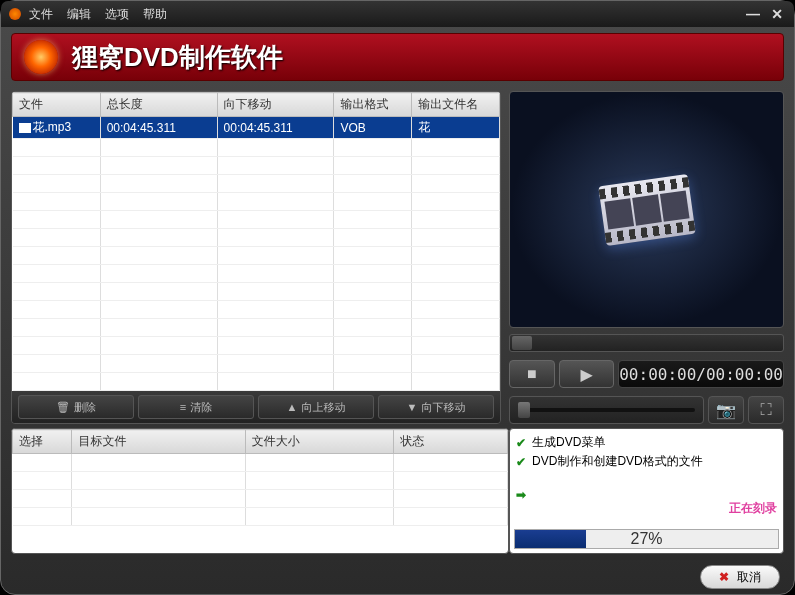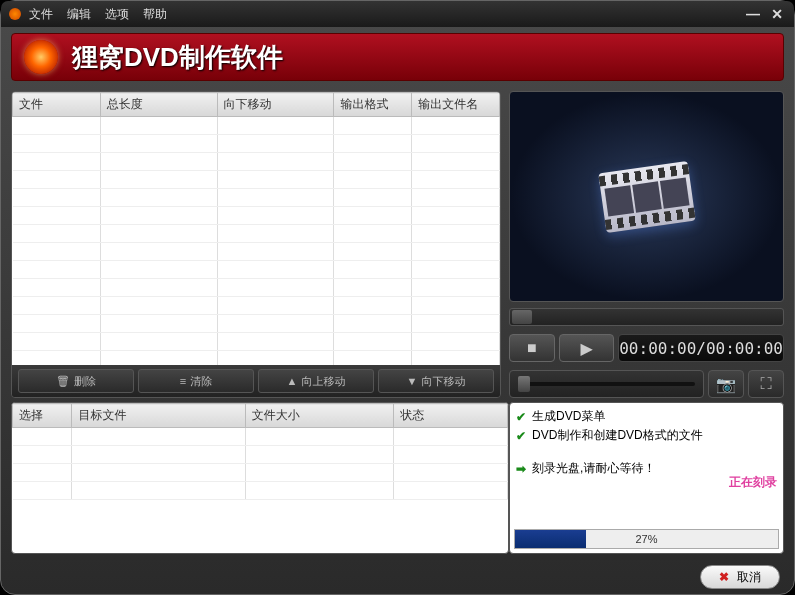--- a/index.html
+++ b/index.html
@@ -36,32 +36,32 @@
 .controls { height: 32px; display: flex; align-items: center; gap: 4px; }
 .ctrl-btn { height: 28px; background: linear-gradient(#555, #333); border: 1px solid #666; border-radius: 4px; display: flex; align-items: center; justify-content: center; color: #ccc; cursor: pointer; }
 .ctrl-stop { width: 48px; }
 .ctrl-play { width: 58px; }
 .time-disp { flex: 1; height: 28px; background: linear-gradient(#1a1a1a, #0a0a0a); border: 1px solid #444; border-radius: 4px; color: #ddd; font-size: 16px; display: flex; align-items: center; justify-content: center; font-family: monospace; }
 .controls2 { height: 28px; display: flex; gap: 4px; }
 .ctrl-slider { flex: 1; background: linear-gradient(#333, #222); border: 1px solid #555; border-radius: 4px; position: relative; }
 .ctrl-slider-track { position: absolute; top: 50%; left: 8px; right: 8px; height: 4px; background: #111; border-radius: 2px; transform: translateY(-50%); }
 .ctrl-knob { position: absolute; left: 8px; top: 50%; width: 12px; height: 16px; background: linear-gradient(#777,#444); border-radius: 2px; transform: translateY(-50%); }
 .ctrl-small { width: 36px; background: linear-gradient(#444,#2a2a2a); border: 1px solid #555; border-radius: 4px; display: flex; align-items: center; justify-content: center; color: #aaa; cursor: pointer; }
-.bottom { height: 152px; margin: 0 10px 6px; display: flex; }
+.bottom { height: 126px; margin: 0 10px 6px; display: flex; }
 .out-table { flex: 1; background: #fff; border: 1px solid #555; border-radius: 4px; overflow: auto; }
 .out-table td { text-align: center; }
 .status-box { width: 275px; background: #fff; border: 1px solid #555; border-radius: 4px; display: flex; flex-direction: column; padding: 4px; font-size: 12px; }
 .status-line { display: flex; align-items: center; gap: 6px; padding: 1px 2px; }
 .chk { color: #1a8a1a; font-weight: bold; }
 .arw { color: #1a8a1a; font-weight: bold; }
 .status-red { color: #e040a0; font-weight: bold; margin-left: auto; margin-top: 28px; }
 .status-spacer { flex: 1; }
 .progress { height: 20px; background: #eee; border: 1px solid #aaa; position: relative; margin-top: 2px; }
 .progress-fill { position: absolute; left: 0; top: 0; bottom: 0; width: 27%; background: linear-gradient(#1a3d91, #0a2d71); }
-.progress-text { position: absolute; inset: 0; display: flex; align-items: center; justify-content: center; color: #333; font-size: 11px; }
+.progress-text { position: absolute; inset: 0; display: flex; align-items: center; justify-content: center; color: #333; font-size: 16px; }
 .footer { height: 34px; display: flex; align-items: center; justify-content: flex-end; padding: 0 14px; }
 .cancel-btn { height: 24px; padding: 0 18px; background: linear-gradient(#fafafa, #d8d8d8); border: 1px solid #888; border-radius: 12px; display: flex; align-items: center; gap: 8px; font-size: 12px; cursor: pointer; }
 .cancel-x { color: #d02020; font-weight: bold; }
 .media-icon { display: inline-block; width: 12px; height: 10px; background: #fff; border: 1px solid #fff; margin-right: 2px; vertical-align: middle; position: relative; }
 tr.selected .media-icon { border-color: #fff; }
 </style>
 </head>
 <body>
 
 <div class="window">
@@ -88,20 +88,27 @@
           <thead>
               <tr>
             <th style="width:18%">文件</th>
             <th style="width:24%">总长度</th>
             <th style="width:24%">向下移动</th>
             <th style="width:16%">输出格式</th>
             <th>输出文件名</th>
           </tr>
             </thead>
           <tbody>
+            <tr class="selected">
+              <td><span class="media-icon"></span><span>花.mp3</span></td>
+              <td>00:04:45.311</td>
+              <td>00:04:45.311</td>
+              <td>VOB</td>
+              <td>花</td>
+            </tr>
             <tr class="empty-row">
                 <td></td>
                 <td></td>
                 <td></td>
                 <td></td>
                 <td></td>
               </tr>
             <tr class="empty-row">
                 <td></td>
                 <td></td>
@@ -296,21 +303,20 @@
       <div class="status-line">
           <span class="chk">✔</span>
           <span>生成DVD菜单</span>
         </div>
       <div class="status-line">
           <span class="chk">✔</span>
           <span>DVD制作和创建DVD格式的文件</span>
         </div>
       <div class="status-line">
           <span class="arw">➡</span>
-          <span>刻录光盘,请耐心等待！</span>
           <span class="status-red">正在刻录</span>
         </div>
       <div class="status-spacer"></div>
       <div class="progress">
         <div class="progress-fill"></div>
         <div class="progress-text">27%</div>
       </div>
     </div>
   </div>
 

